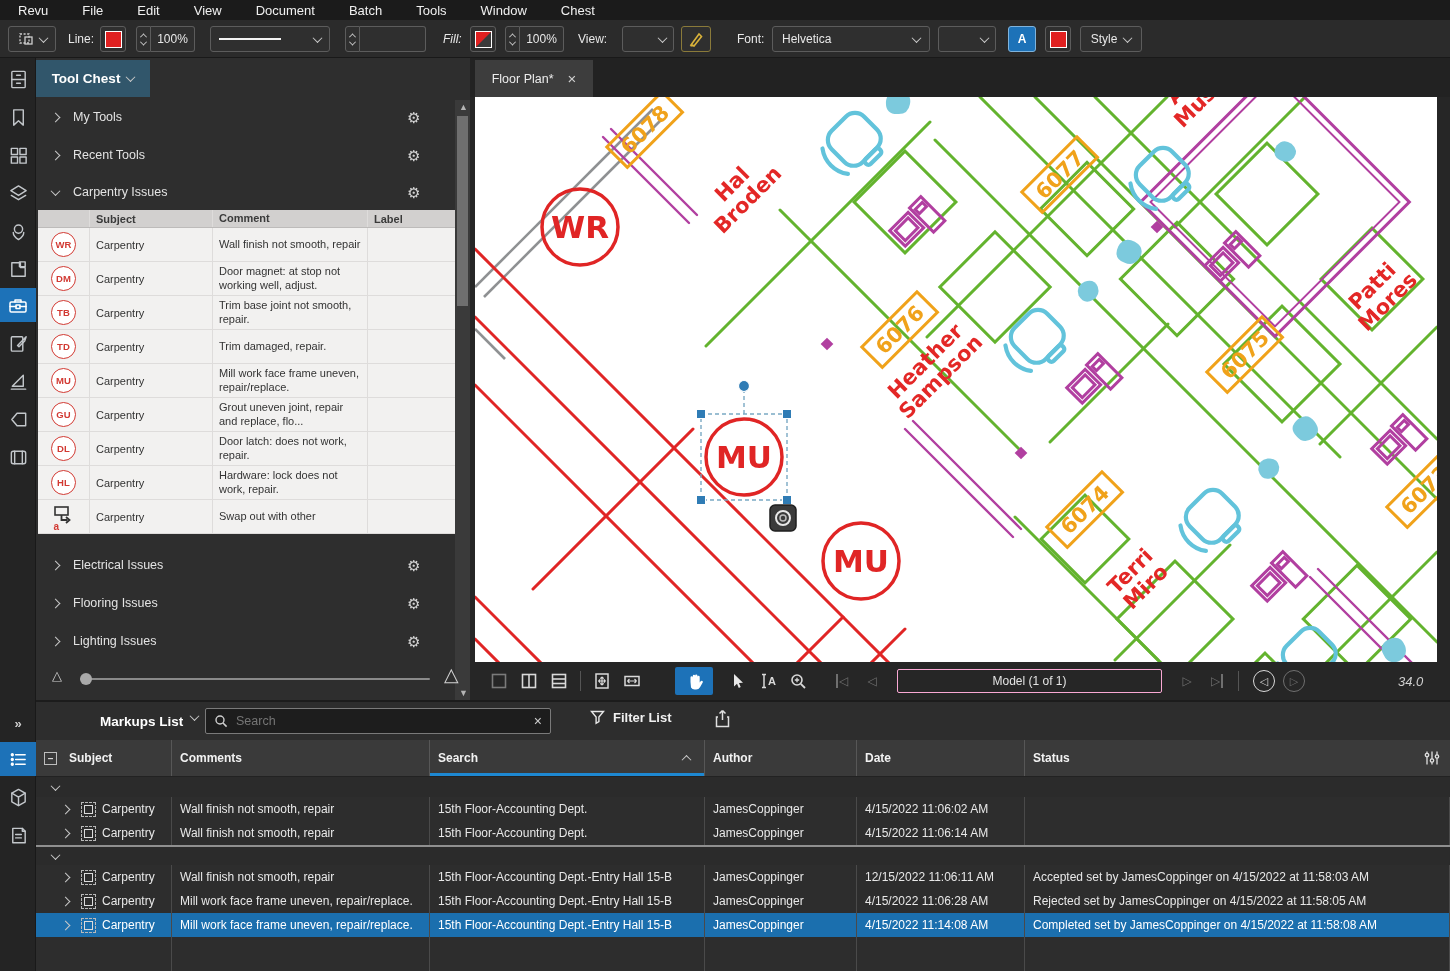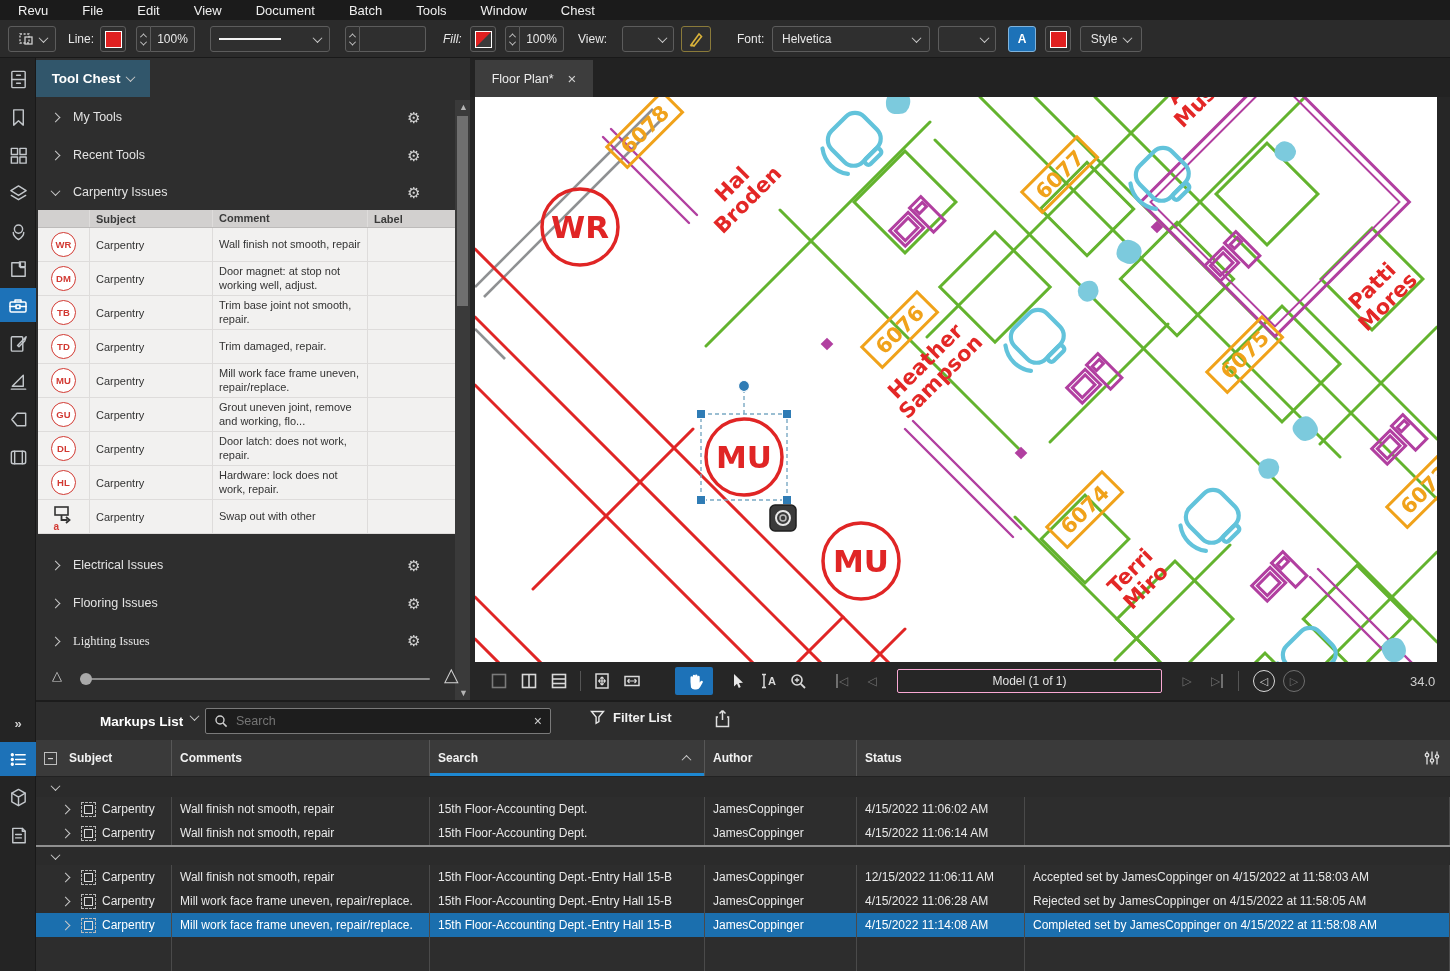--- a/index.html
+++ b/index.html
@@ -355,21 +355,21 @@
           </div>
           <div class="tc-c1">Carpentry</div>
           <div class="tc-c2">Mill work face frame uneven, repair/replace.</div>
           <div class="tc-c3"></div>
         </div>
       <div class="tc-tr">
           <div class="tc-c0">
             <span class="badge">GU</span>
           </div>
           <div class="tc-c1">Carpentry</div>
-          <div class="tc-c2">Grout uneven joint, remove and working, flo...</div>
+          <div class="tc-c2">Grout uneven joint, repair and replace, flo...</div>
           <div class="tc-c3"></div>
         </div>
       <div class="tc-tr">
           <div class="tc-c0">
             <span class="badge">DL</span>
           </div>
           <div class="tc-c1">Carpentry</div>
           <div class="tc-c2">Door latch: does not work, repair.</div>
           <div class="tc-c3"></div>
         </div>
@@ -403,21 +403,21 @@
       <span>Electrical Issues</span>
       <span class="gear">⚙</span>
       <span class="chev right flyout"></span>
     </div>
     <div class="tc-row" style="top:531px;">
       <span class="chev right"></span>
       <span>Flooring Issues</span>
       <span class="gear">⚙</span>
       <span class="chev right flyout"></span>
     </div>
-    <div class="tc-row" style="top:569px;font-family:Liberation Serif, serif;">
+    <div class="tc-row" style="top:569px;">
       <span class="chev right"></span>
       <span>Lighting Issues</span>
       <span class="gear">⚙</span>
       <span class="chev right flyout"></span>
     </div>
 
     <div class="tc-scroll">
       <span class="sarr" style="top:2px;">▲</span>
       <div class="thumb"></div>
       <span class="sarr" style="bottom:2px;">▼</span>
@@ -758,21 +758,21 @@
         </div>
       <div class="nbtn dim">◁</div>
       <div class="pagebox">Model (1 of 1)</div>
       <div class="nbtn dim">▷</div>
       <div class="nbtn dim">
           <span style="border-right:2px solid #6f6f6f;padding-right:1px;">▷</span>
         </div>
       <div class="ndiv"></div>
       <div class="circ" style="margin:0 8px;">◁</div>
       <div class="circ dim">▷</div>
-      <div style="margin-left:auto;margin-right:0;width:40px;overflow:hidden;white-space:nowrap;color:#cfcfcf;font-size:13px;">34.0</div>
+      <div style="margin-left:auto;margin-right:12px;width:40px;overflow:hidden;white-space:nowrap;color:#cfcfcf;font-size:13px;font-style:italic;">34.0</div>
     </div>
   </div>
 
   <div class="mkpanel">
     <div class="mk-head">
       <div class="mk-title">
         <span>Markups List</span>
         <span class="chev down"></span>
       </div>
       <span class="ic" style="margin-left:16px;">
@@ -816,20 +816,23 @@
       <div class="mc mc1">
           <span>Comments</span>
         </div>
       <div class="mc mc2">
         <span>Search</span>
         <span class="chev up" style="position:absolute;right:14px;"></span>
         <span class="sorted"></span>
       </div>
       <div class="mc mc3">
           <span>Author</span>
+        </div>
+      <div class="mc mc4">
+          <span>Date</span>
         </div>
       <div class="mc mc5">
         <span>Status</span>
         <span class="ic" style="position:absolute;right:10px;">
           <svg width="16" height="16" viewBox="0 0 16 16">
               <g stroke="#e0e0e0" stroke-width="1.3">
                 <line x1="3" y1="1.5" x2="3" y2="14.5"></line>
                 <line x1="8" y1="1.5" x2="8" y2="14.5"></line>
                 <line x1="13" y1="1.5" x2="13" y2="14.5"></line>
                 <circle cx="3" cy="5" r="1.7" fill="#3a3a3a"></circle>

